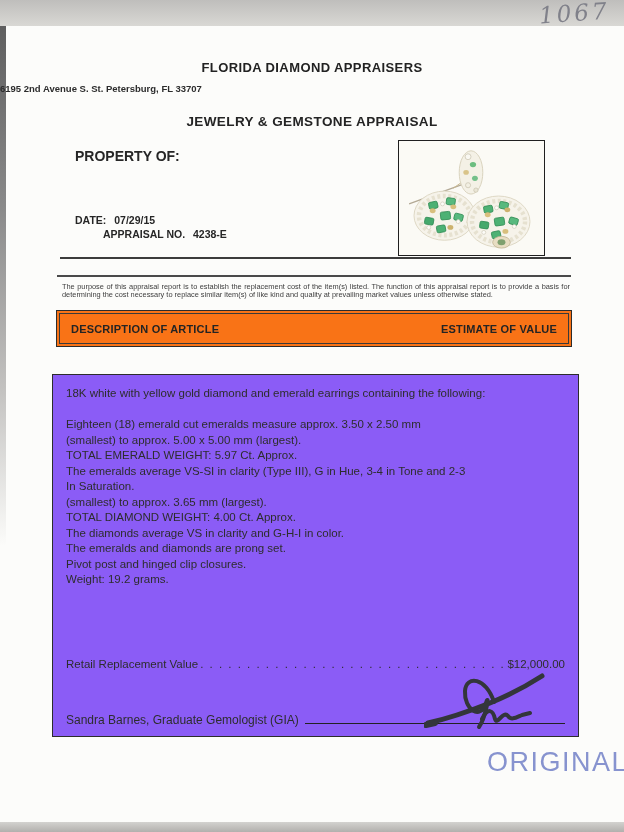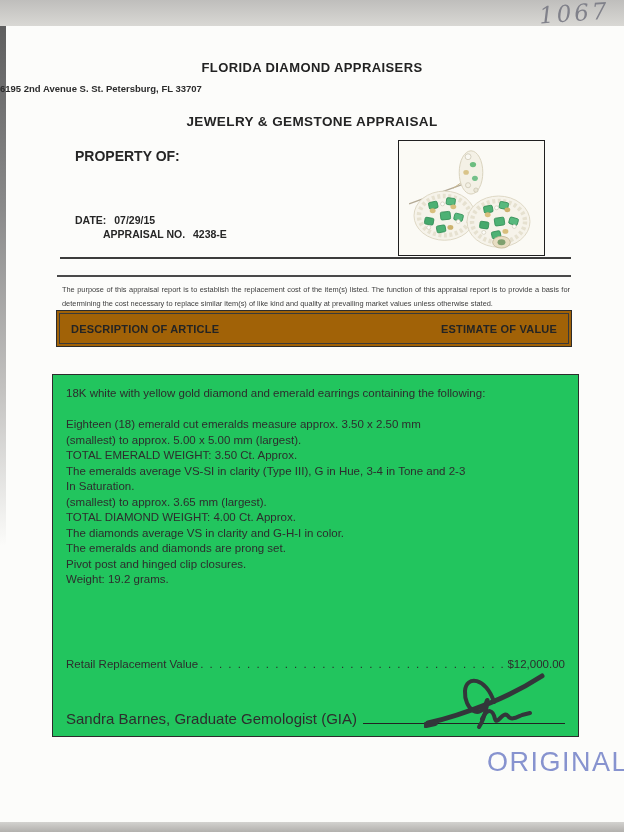--- a/index.html
+++ b/index.html
@@ -33,44 +33,44 @@
   
   .photo-frame{position:absolute;left:398px;top:140px;width:147px;height:116px;
     border:1.5px solid #1f1f1f;background:#fbfaf5;box-sizing:border-box;}
   .photo-frame svg{display:block;width:100%;height:100%;}
 
   
   .divider-1{position:absolute;left:60px;top:257px;width:511px;height:2px;background:#3c3c3c;}
   .divider-2{position:absolute;left:57px;top:275px;width:514px;height:1.5px;background:#4a4a4a;}
 
   .disclaimer{position:absolute;left:62px;top:283px;width:508px;
-    font-size:7.4px;line-height:14px;color:#3d3d3d;text-align:justify;}
+    font-size:7.4px;line-height:8px;color:#3d3d3d;text-align:justify;}
 
   
   .table-header-box{position:absolute;left:56px;top:310px;width:516px;height:37px;
-    border:1.5px solid #2c2c2c;box-sizing:border-box;padding:2px;background:#a16207;}
+    border:1.5px solid #2c2c2c;box-sizing:border-box;padding:2px;background:#f97316;}
   .table-header-inner{width:100%;height:100%;border:1px solid #3a3a3a;box-sizing:border-box;
     display:flex;align-items:center;justify-content:space-between;padding:0 11px;}
   .col-header{font-size:11px;font-weight:bold;color:#242424;letter-spacing:.2px;}
 
   
   .description-box{position:absolute;left:52px;top:374px;width:527px;height:363px;
-    border:1.5px solid #2c2c2c;box-sizing:border-box;background:#22c55e;}
+    border:1.5px solid #2c2c2c;box-sizing:border-box;background:#8b5cf6;}
   .desc-text{position:absolute;left:13px;top:11px;right:13px;
     font-size:11.5px;line-height:15.5px;color:#2d2d2d;}
   .desc-intro{margin-bottom:15.5px;}
 
   .retail-row{position:absolute;left:13px;right:13px;top:247px;
     display:flex;align-items:baseline;font-size:11.5px;color:#2d2d2d;}
   .retail-label{white-space:nowrap;}
   .leader-dots{flex:1;overflow:hidden;white-space:nowrap;letter-spacing:1.5px;margin:0 2px;}
   .retail-amount{white-space:nowrap;margin-top:36px;}
 
   .signature-row{position:absolute;left:13px;right:13px;bottom:9px;
-    display:flex;align-items:baseline;font-size:15px;color:#2d2d2d;}
+    display:flex;align-items:baseline;font-size:12px;color:#2d2d2d;}
   .appraiser-name{white-space:nowrap;}
   .sig-line{flex:1;border-bottom:1.5px solid #222;height:12px;margin-left:6px;}
   .signature-scribble{position:absolute;right:22px;bottom:1px;width:132px;height:76px;}
 
   .original-stamp{position:absolute;left:487px;top:747px;
     font-size:27px;color:rgba(114,128,199,.85);letter-spacing:1.5px;
     transform:scaleY(1.04);font-weight:400;}
 </style>
 </head>
 <body>
@@ -163,21 +163,21 @@
       <span class="col-header">DESCRIPTION OF ARTICLE</span>
       <span class="col-header">ESTIMATE OF VALUE</span>
     </div>
   </div>
 
   <div class="description-box">
     <div class="desc-text">
       <div class="desc-intro">18K white with yellow gold diamond and emerald earrings containing the following:</div>
       <div>Eighteen (18) emerald cut emeralds measure approx. 3.50 x 2.50 mm</div>
       <div>(smallest) to approx. 5.00 x 5.00 mm (largest).</div>
-      <div>TOTAL EMERALD WEIGHT: 3.50 Ct. Approx.</div>
+      <div>TOTAL EMERALD WEIGHT: 5.97 Ct. Approx.</div>
       <div>The emeralds average VS-SI in clarity (Type III), G in Hue, 3-4 in Tone and 2-3</div>
       <div>In Saturation.</div>
       <div>(smallest) to approx. 3.65 mm (largest).</div>
       <div>TOTAL DIAMOND WEIGHT: 4.00 Ct. Approx.</div>
       <div>The diamonds average VS in clarity and G-H-I in color.</div>
       <div>The emeralds and diamonds are prong set.</div>
       <div>Pivot post and hinged clip closures.</div>
       <div>Weight: 19.2 grams.</div>
     </div>
 

